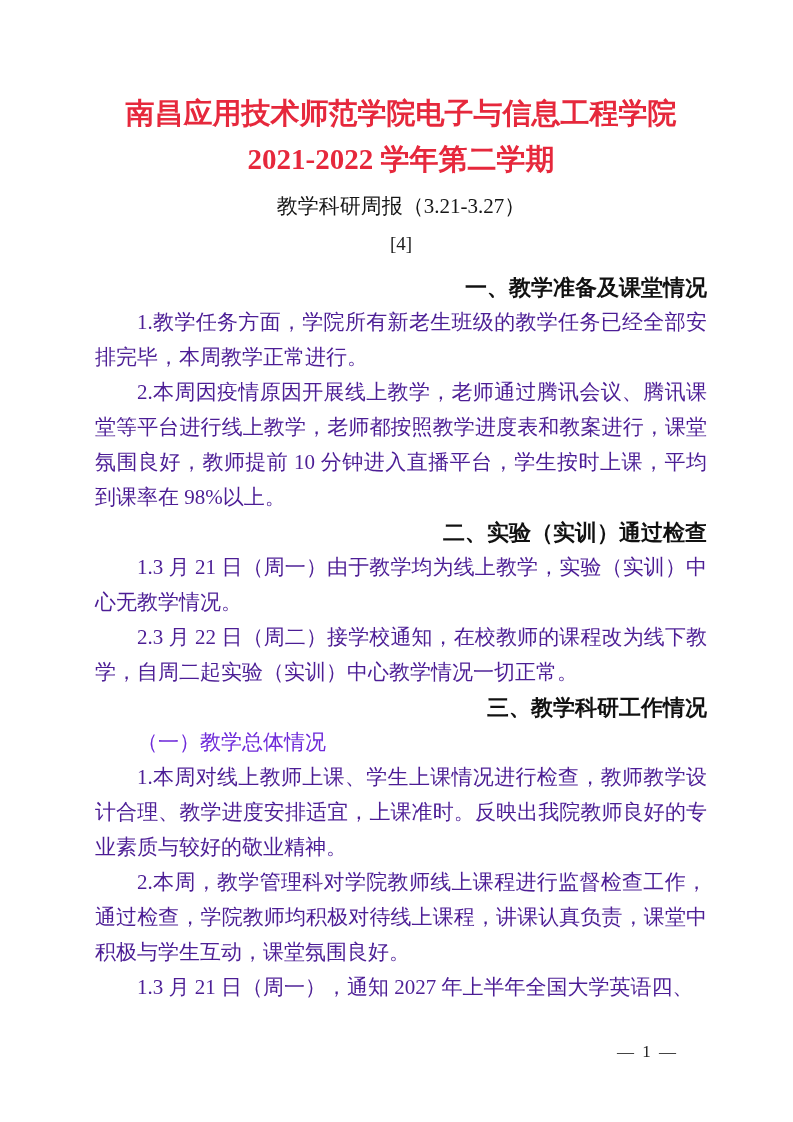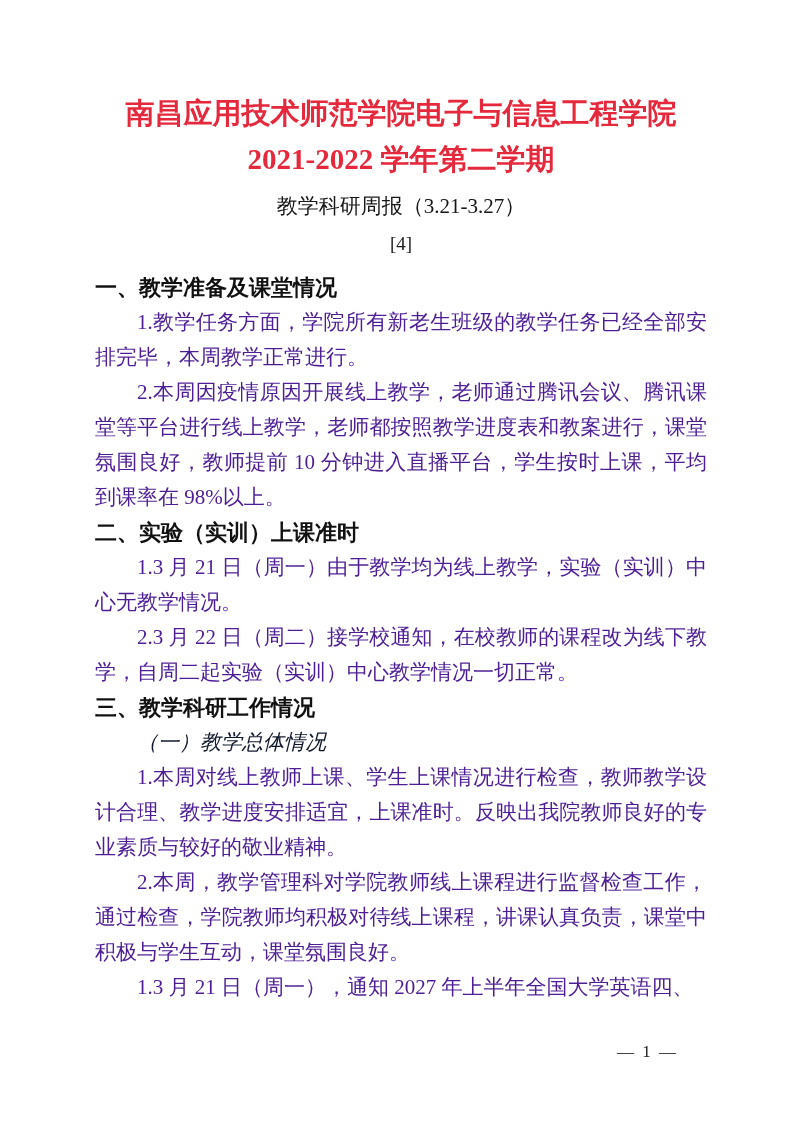--- a/index.html
+++ b/index.html
@@ -47,33 +47,32 @@
     font-size: 21px;
     line-height: 35px;
     text-align: justify;
   }
   .section-heading {
     font-size: 22px;
     font-weight: bold;
     line-height: 35px;
     margin: 0;
     color: #111111;
-    text-align: left;
+    text-align: right;
   }
   .para {
     margin: 0;
     text-indent: 2em;
     color: #4c1d95;
   }
   .subhead {
     margin: 0;
     text-indent: 2em;
-    color: #0f172a;
+    color: #6d28d9;
     text-align: left;
-    font-style: italic;
   }
   .footer-pageno {
     position: absolute;
     top: 1042px;
     right: 115px;
     font-size: 17px;
     line-height: 20px;
     color: #222222;
     letter-spacing: 2px;
   }
@@ -90,21 +89,21 @@
       <div class="title title-black">教学科研周报（3.21-3.27）</div>
       <div class="issue">[4]</div>
     </header>
 
     <main class="doc-body">
 
       <h2 class="section-heading">一、教学准备及课堂情况</h2>
       <p class="para">1.教学任务方面，学院所有新老生班级的教学任务已经全部安排完毕，本周教学正常进行。</p>
       <p class="para">2.本周因疫情原因开展线上教学，老师通过腾讯会议、腾讯课堂等平台进行线上教学，老师都按照教学进度表和教案进行，课堂氛围良好，教师提前 10 分钟进入直播平台，学生按时上课，平均到课率在 98%以上。</p>
 
-      <h2 class="section-heading">二、实验（实训）上课准时</h2>
+      <h2 class="section-heading">二、实验（实训）通过检查</h2>
       <p class="para">1.3 月 21 日（周一）由于教学均为线上教学，实验（实训）中心无教学情况。</p>
       <p class="para">2.3 月 22 日（周二）接学校通知，在校教师的课程改为线下教学，自周二起实验（实训）中心教学情况一切正常。</p>
 
       <h2 class="section-heading">三、教学科研工作情况</h2>
       <p class="subhead">（一）教学总体情况</p>
       <p class="para">1.本周对线上教师上课、学生上课情况进行检查，教师教学设计合理、教学进度安排适宜，上课准时。反映出我院教师良好的专业素质与较好的敬业精神。</p>
       <p class="para">2.本周，教学管理科对学院教师线上课程进行监督检查工作，通过检查，学院教师均积极对待线上课程，讲课认真负责，课堂中积极与学生互动，课堂氛围良好。</p>
       <p class="para">1.3 月 21 日（周一），通知 2027 年上半年全国大学英语四、</p>
 
     </main>

